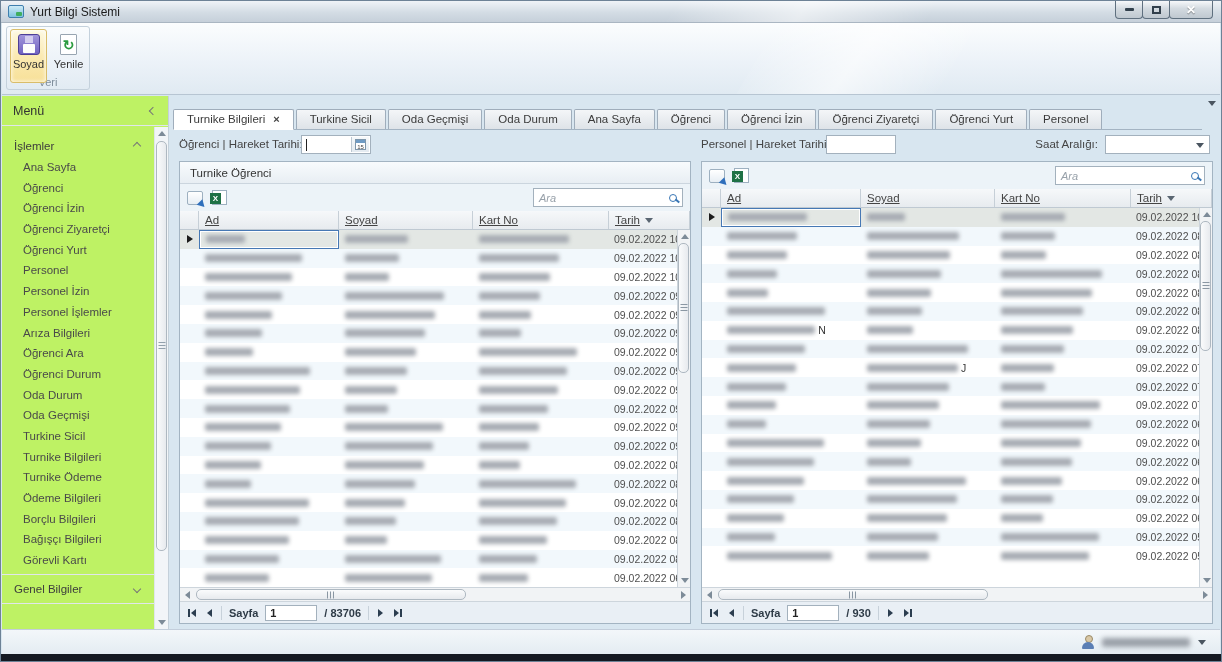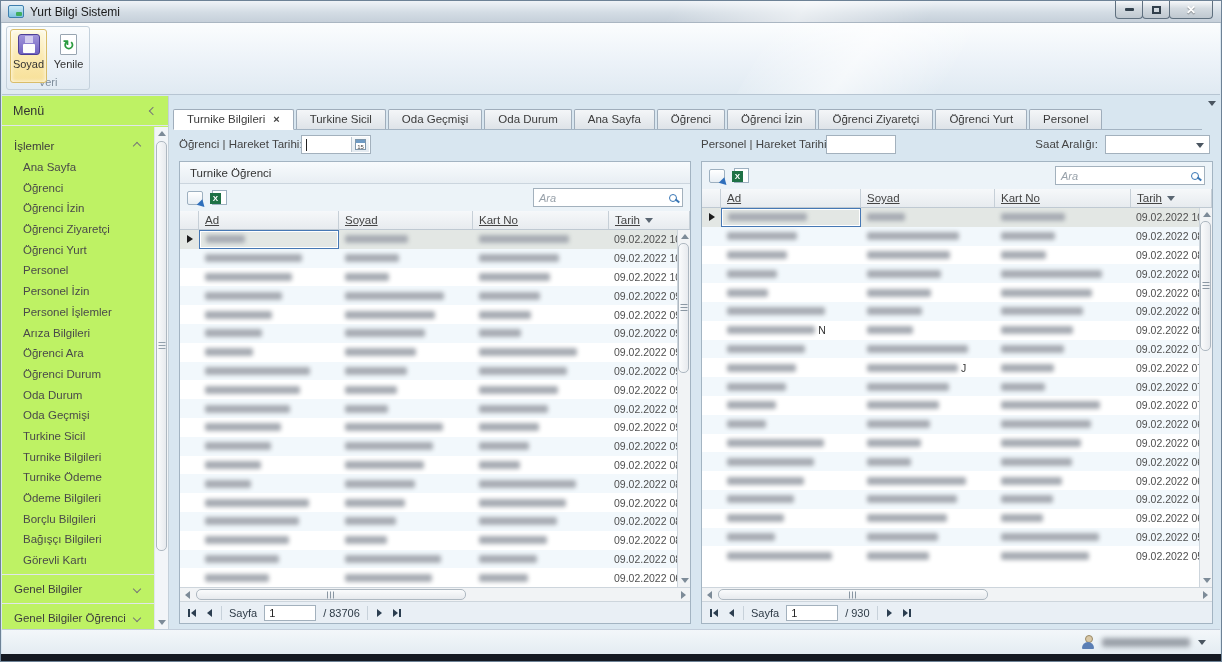--- a/index.html
+++ b/index.html
@@ -166,21 +166,21 @@
 
   .hscroll { height:14px; flex:none; position:relative; background:#f1f3f5; border-top:1px solid #cdd5dc; }
   .hs-btn { position:absolute; top:0; width:14px; height:13px; display:flex; align-items:center; justify-content:center; }
   .hthumb { position:absolute; top:1px; left:16px; width:53%; height:11px; border:1px solid #aeb8c1;
     border-radius:5px; background:linear-gradient(#fafbfc,#e7eaee); }
   .hthumb::after { content:""; position:absolute; left:50%; top:50%; width:8px; height:7px;
     transform:translate(-50%,-50%);
     background:repeating-linear-gradient(to right,#8a97a3 0 1px,transparent 1px 3px); }
 
   .pager { height:22px; flex:none; background:#e9eff5; border-top:1px solid #cdd5dc;
-    display:flex; align-items:center; padding-left:6px; gap:7px; font-size:11px; color:#2e3b47; }
+    display:flex; align-items:center; padding-left:6px; gap:7px; font-size:11px; color:#2e3b47;font-weight:bold; }
   .pg-btn { display:flex; align-items:center; gap:1px; padding:0 2px; }
   .pg-tri-l { width:0; height:0; border-top:4px solid transparent; border-bottom:4px solid transparent; border-right:5px solid #2c3e50; }
   .pg-tri-r { width:0; height:0; border-top:4px solid transparent; border-bottom:4px solid transparent; border-left:5px solid #2c3e50; }
   .pg-bar { width:2px; height:8px; background:#2c3e50; }
   .pg-sep { width:1px; height:14px; background:#c7d1da; }
   .pg-input { width:52px; height:16px; background:#fff; border:1px solid #a3b1bd; font-size:11px;
     padding-left:4px; display:flex; align-items:center; color:#222; }
 
   
   .statusbar { position:absolute; left:1px; right:1px; bottom:7px; height:25px;
@@ -262,24 +262,20 @@
         <div class="side-item">Ödeme Bilgileri</div>
         <div class="side-item">Borçlu Bilgileri</div>
         <div class="side-item">Bağışçı Bilgileri</div>
         <div class="side-item">Görevli Kartı</div>
         <div class="side-sep"></div>
         <div class="side-group">
           <span>Genel Bilgiler</span>
           <span class="chev down"></span>
         </div>
         <div class="side-sep"></div>
-        <div class="side-group">
-          <span>Genel Bilgiler Öğrenci</span>
-          <span class="chev down"></span>
-        </div>
       </div>
     <div class="sidebar-scroll">
       <div class="scroll-arrow" style="top:0;">
           <span class="tri-up"></span>
         </div>
       <div class="sb-thumb" style="top:14px; height:410px;"></div>
       <div class="scroll-arrow" style="bottom:0;">
           <span class="tri-down"></span>
         </div>
     </div>

